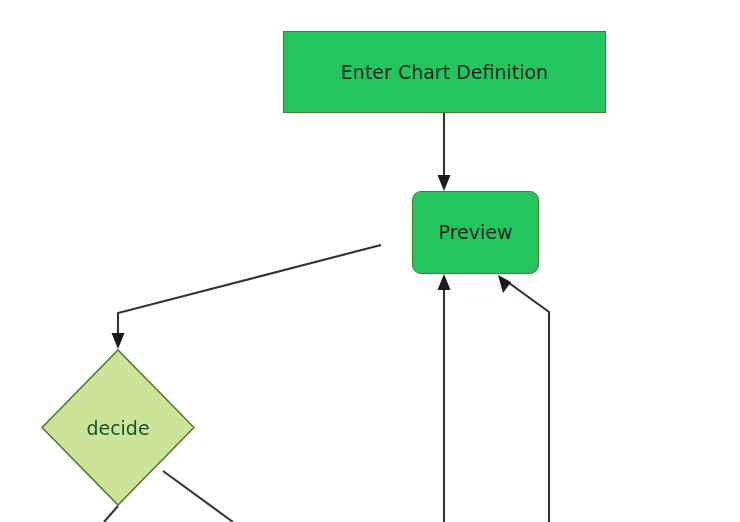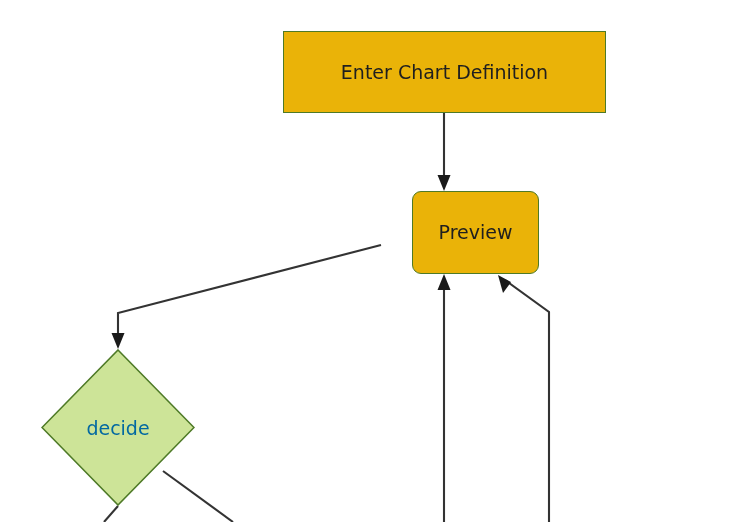--- a/index.html
+++ b/index.html
@@ -24,21 +24,21 @@
     top: 0;
     width: 740px;
     height: 522px;
   }
   .node {
     position: absolute;
     box-sizing: border-box;
     display: flex;
     align-items: center;
     justify-content: center;
-    background: #eab308;
+    background: #22c55e;
     border: 1px solid #4e7a27;
     color: #1f1f1f;
     font-size: 19px;
     line-height: 1.1;
     white-space: nowrap;
   }
   .node.rect {
     border-radius: 0;
   }
   .node.round {
@@ -57,21 +57,21 @@
   .diamond-label {
     position: absolute;
     left: 0;
     top: 0;
     width: 100%;
     height: 100%;
     display: flex;
     align-items: center;
     justify-content: center;
     font-size: 19px;
-    color: #0369a1;
+    color: #14532d;
     white-space: nowrap;
     pointer-events: none;
   }
   .edge-path {
     fill: none;
     stroke: #333333;
     stroke-width: 2.1px;
   }
   .arrow-head {
     fill: #1a1a1a;

